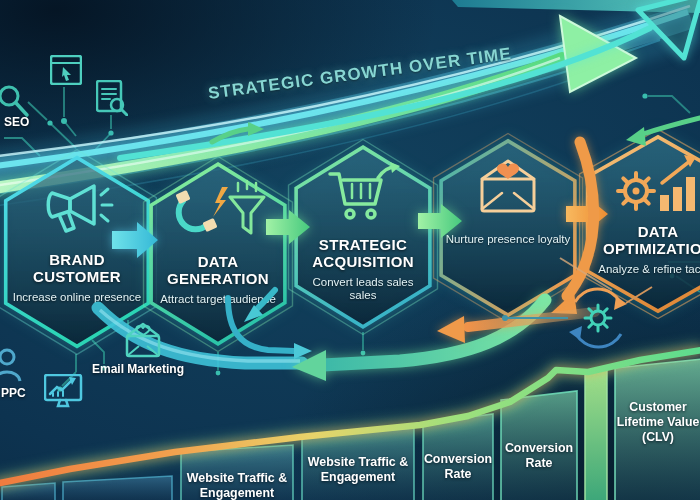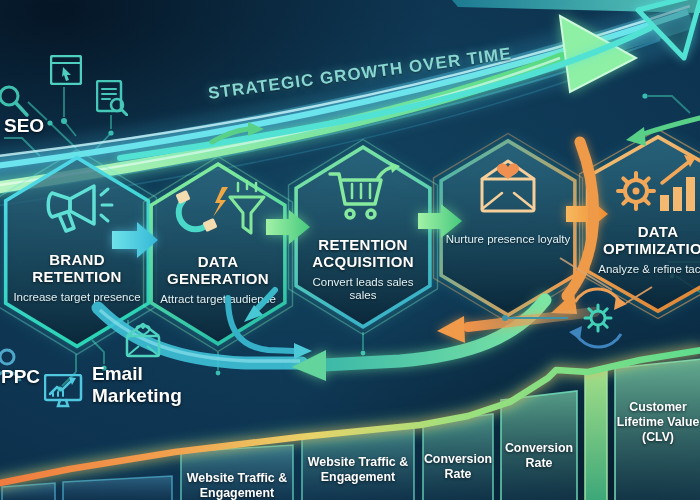--- a/index.html
+++ b/index.html
@@ -18,21 +18,21 @@
   .node-icon{position:absolute;left:50%;top:12%;transform:translateX(-50%);}
   .node-text{position:absolute;left:9%;right:9%;top:50%;text-align:center;}
   .node-title{color:#ffffff;font-weight:bold;font-size:15px;line-height:1.12;
     letter-spacing:.3px;text-shadow:0 1px 3px rgba(0,0,0,.65);}
   .node-sub{margin-top:5px;color:#e2f2f5;font-size:11.5px;line-height:1.16;font-weight:500;
     text-shadow:0 1px 2px rgba(0,0,0,.6);}
   #main-title{
     position:absolute;left:204px;top:64px;width:312px;text-align:center;
     transform:rotate(-7.5deg);color:#87d6d2;font-size:17px;font-weight:bold;
     letter-spacing:1.1px;text-shadow:0 0 9px rgba(110,225,220,.45), 0 1px 2px rgba(0,0,0,.5);}
-  .chan{position:absolute;color:#ffffff;font-weight:bold;font-size:19px;
+  .chan{position:absolute;color:#ffffff;font-weight:bold;font-size:12px;
     text-shadow:0 1px 3px rgba(0,0,0,.75);}
   .chan.center{text-align:left;line-height:1.15;}
   .bar-label{position:absolute;color:#ffffff;font-weight:bold;font-size:12.4px;line-height:1.2;
     text-align:center;text-shadow:0 1px 3px rgba(0,12,22,.8);}
   .glow-teal{filter:drop-shadow(0 0 5px rgba(90,230,220,.55));}
   .glow-green{filter:drop-shadow(0 0 6px rgba(120,240,160,.55));}
   .glow-orange{filter:drop-shadow(0 0 5px rgba(245,160,70,.55));}
   .glow-cyan{filter:drop-shadow(0 0 5px rgba(90,210,240,.55));}
 </style>
 </head>
@@ -221,22 +221,22 @@
   </svg>
   <div class="node-icon">
     <svg width="74" height="62" viewBox="0 0 74 62" fill="none" stroke="#5fe0d4" stroke-width="3.5" stroke-linejoin="round" stroke-linecap="round">
       <path d="M12 20 C7 24 7 40 12 44 L30 38 L30 26 Z"></path>
       <path d="M30 26 L54 13 L54 51 L30 38 Z"></path>
       <path d="M20 44 L26 58 L34 55 L29 41"></path>
       <path d="M61 22 L68 16 M62 32 L72 32 M61 42 L68 48" stroke-width="3"></path>
     </svg>
   </div>
   <div class="node-text">
-    <div class="node-title">BRAND RETENTION</div>
-    <div class="node-sub">Increase target presence</div>
+    <div class="node-title">BRAND CUSTOMER</div>
+    <div class="node-sub">Increase online presence</div>
   </div>
 </div>
 
 <div class="node" style="left:142px;top:155px;width:152px;height:198px">
   <svg class="hex" viewBox="0 0 100 130" preserveAspectRatio="none">
     <polygon points="50,1 99,31 99,99 50,129 1,99 1,31" fill="none" stroke="rgba(130,230,170,0.38)" stroke-width="1.4" vector-effect="non-scaling-stroke"></polygon>
     <polygon points="50,6 94,33 94,97 50,124 6,97 6,33" fill="url(#hexFill)" stroke="url(#hg2)" stroke-width="3.6" vector-effect="non-scaling-stroke"></polygon>
   </svg>
   <div class="node-icon">
     <svg width="96" height="64" viewBox="0 0 96 64" fill="none" stroke-linejoin="round" stroke-linecap="round">
@@ -263,21 +263,21 @@
     <svg width="78" height="64" viewBox="0 0 78 64" fill="none" stroke="#86ea9e" stroke-width="3.5" stroke-linejoin="round" stroke-linecap="round">
       <path d="M6 12 H15 L21 42 H51 L57 18 H19"></path>
       <path d="M28 22 V36 M37 22 V36 M46 22 V36" stroke-width="2.5"></path>
       <circle cx="26" cy="52" r="4"></circle>
           <circle cx="47" cy="52" r="4"></circle>
       <path d="M54 16 C60 7 66 5 71 5"></path>
       <polygon points="66,0 76,4 68,11" fill="#86ea9e" stroke="none"></polygon>
     </svg>
   </div>
   <div class="node-text">
-    <div class="node-title">RETENTION ACQUISITION</div>
+    <div class="node-title">STRATEGIC ACQUISITION</div>
     <div class="node-sub">Convert leads sales sales</div>
   </div>
 </div>
 
 <div class="node" style="left:432px;top:132px;width:152px;height:192px">
   <svg class="hex" viewBox="0 0 100 130" preserveAspectRatio="none">
     <polygon points="50,1 99,31 99,99 50,129 1,99 1,31" fill="none" stroke="rgba(235,170,105,0.40)" stroke-width="1.4" vector-effect="non-scaling-stroke"></polygon>
     <polygon points="50,6 94,33 94,97 50,124 6,97 6,33" fill="url(#hexFill)" stroke="url(#hg4)" stroke-width="3.6" vector-effect="non-scaling-stroke"></polygon>
   </svg>
   <div class="node-icon">
@@ -401,21 +401,21 @@
         <path d="M25 29 L31 35" stroke-width="3"></path>
   </svg>
 </div>
 
 <div style="position:absolute;left:-6px;top:348px">
   <svg width="30" height="34" viewBox="0 0 30 34" fill="none" stroke="#4fa8cc" stroke-width="3">
     <circle cx="13" cy="9" r="7"></circle>
         <path d="M0 33 C2 21 24 21 26 33"></path>
   </svg>
 </div>
-<div class="chan" style="left:1px;top:366px">PPC</div>
+<div class="chan" style="left:1px;top:386px">PPC</div>
 
 <div style="position:absolute;left:44px;top:374px">
   <svg width="40" height="36" viewBox="0 0 40 36" fill="none" stroke="#4fc8e0" stroke-width="2.5" stroke-linecap="round">
     <rect x="1" y="1" width="36" height="25" rx="2"></rect>
     <path d="M6 20 L13 13 L18 16 L28 6"></path>
         <polygon points="25,3 32,4 28,11" fill="#4fc8e0" stroke="none"></polygon>
     <path d="M9 22 V19 M14 22 V18 M19 22 V17" stroke-width="2"></path>
     <path d="M16 26 L14 32 H24 L22 26"></path>
   </svg>
 </div>

